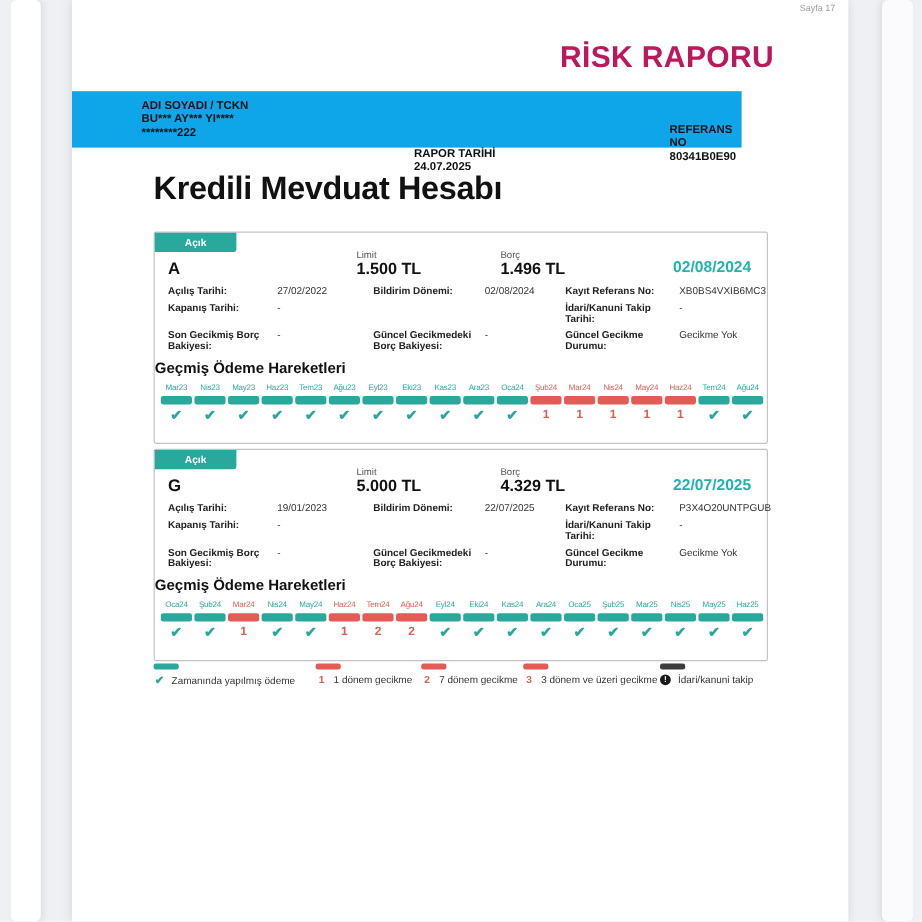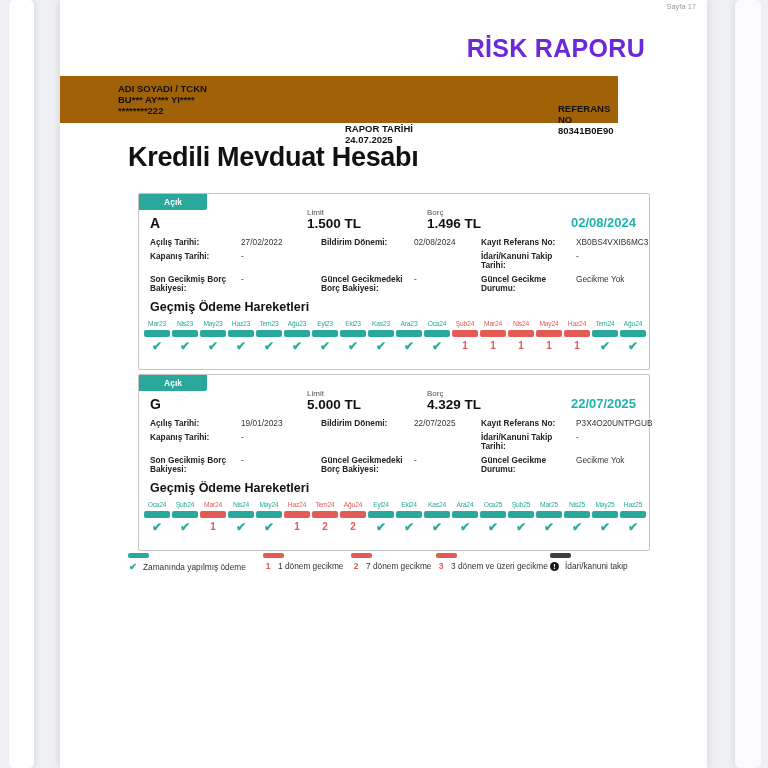--- a/index.html
+++ b/index.html
@@ -17,50 +17,50 @@
     position:absolute;left:60px;top:0;width:647px;height:768px;background:#ffffff;
     box-shadow:0 0 9px rgba(0,0,0,0.13);
   }
   .page-num{position:absolute;top:2px;right:11px;font-size:7.5px;color:#9a9aa2;}
 
   
   .logo{position:absolute;left:57px;top:25px;height:48px;}
   .logo-text{font-weight:bold;font-size:34px;letter-spacing:-1px;display:inline-block;transform:scaleX(0.72);transform-origin:left top;line-height:46px;color:#111;}
   .logo-f{color:#7ecbdd;}
   .logo-dot{position:absolute;left:14px;top:-7px;width:15px;height:15px;border-radius:50%;background:#7ecbdd;}
-  .report-title{position:absolute;top:34px;right:62px;font-size:25px;font-weight:bold;color:#6d28d9;letter-spacing:0.3px;}
+  .report-title{position:absolute;top:34px;right:62px;font-size:25px;font-weight:bold;color:#be185d;letter-spacing:0.3px;}
 
   
-  .banner{position:absolute;left:0;top:76px;width:558px;height:47px;background:#a16207;}
+  .banner{position:absolute;left:0;top:76px;width:558px;height:47px;background:#0ea5e9;}
   .banner .col{position:absolute;top:7px;font-size:9.5px;font-weight:bold;color:#111;line-height:11px;}
   .banner .col.c1{left:58px;}
   .banner .col.c2{left:285px;margin-top:40px;}
   .banner .col.c3{left:498px;margin-top:20px;}
 
   .section-title{position:absolute;left:68px;top:142px;font-size:27px;font-weight:bold;color:#111;letter-spacing:-0.3px;}
 
   
-  .card{position:absolute;left:68px;width:512px;height:177px;background:#fff;border:1px solid #c3c3c7;border-radius:2px;box-sizing:border-box;margin-left:10px;}
+  .card{position:absolute;left:68px;width:512px;height:177px;background:#fff;border:1px solid #c3c3c7;border-radius:2px;box-sizing:border-box;}
   .card.c0{top:193px;} .card.c1{top:374px;}
   .badge{position:absolute;left:0;top:0;width:68px;height:16px;background:#2ba89c;color:#fff;
          font-size:8.5px;font-weight:bold;text-align:center;line-height:16px;border-radius:0 0 2px 0;}
   .acct-name{position:absolute;left:11px;top:21px;font-size:14px;font-weight:bold;color:#111;}
   .hdr-block{position:absolute;top:13px;line-height:11px;}
   .hdr-block.limit{left:168px;} .hdr-block.debt{left:288px;}
   .hdr-label{font-size:8px;color:#555;}
   .hdr-value{font-size:13.5px;font-weight:bold;color:#111;}
   .acct-date{position:absolute;right:13px;top:21px;font-size:13px;font-weight:bold;color:#1fb3b0;}
 
   .detail-grid{position:absolute;left:11px;top:44px;width:492px;display:grid;
       grid-template-columns:91px 80px 93px 67px 95px 1fr;grid-auto-rows:min-content;
       row-gap:4px;font-size:8.3px;color:#222;line-height:9.5px;}
   .d-label{font-weight:bold;padding-right:6px;}
   .d-value{color:#333;}
 
-  .hist-title{position:absolute;left:11px;top:106px;font-size:12.5px;font-weight:bold;color:#111;}
+  .hist-title{position:absolute;left:0;top:106px;font-size:12.5px;font-weight:bold;color:#111;}
   .timeline{position:absolute;left:5px;top:126px;width:502px;display:flex;justify-content:space-between;}
   .tl-cell{width:26px;text-align:center;}
   .tl-month{font-size:6.7px;color:#2ba89c;letter-spacing:-0.2px;}
   .tl-cell.late .tl-month{color:#e25b55;}
   .tl-bar{height:7px;border-radius:2px;background:#2ba89c;margin:2.5px 0 2px 0;}
   .tl-cell.late .tl-bar{background:#e25b55;}
   .tl-status{font-size:12px;font-weight:bold;color:#2ba89c;line-height:14px;}
   .tl-cell.late .tl-status{color:#e25b55;font-size:10px;}
 
   

